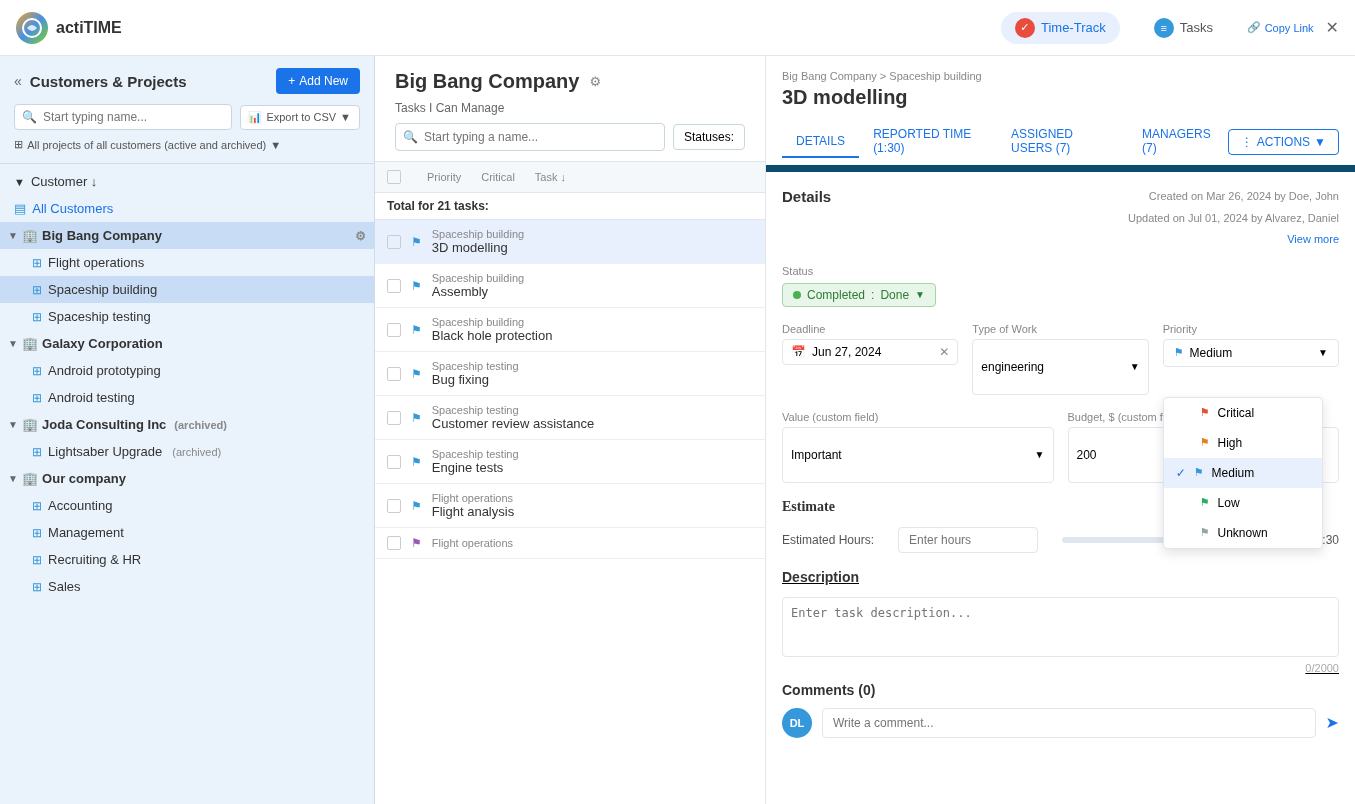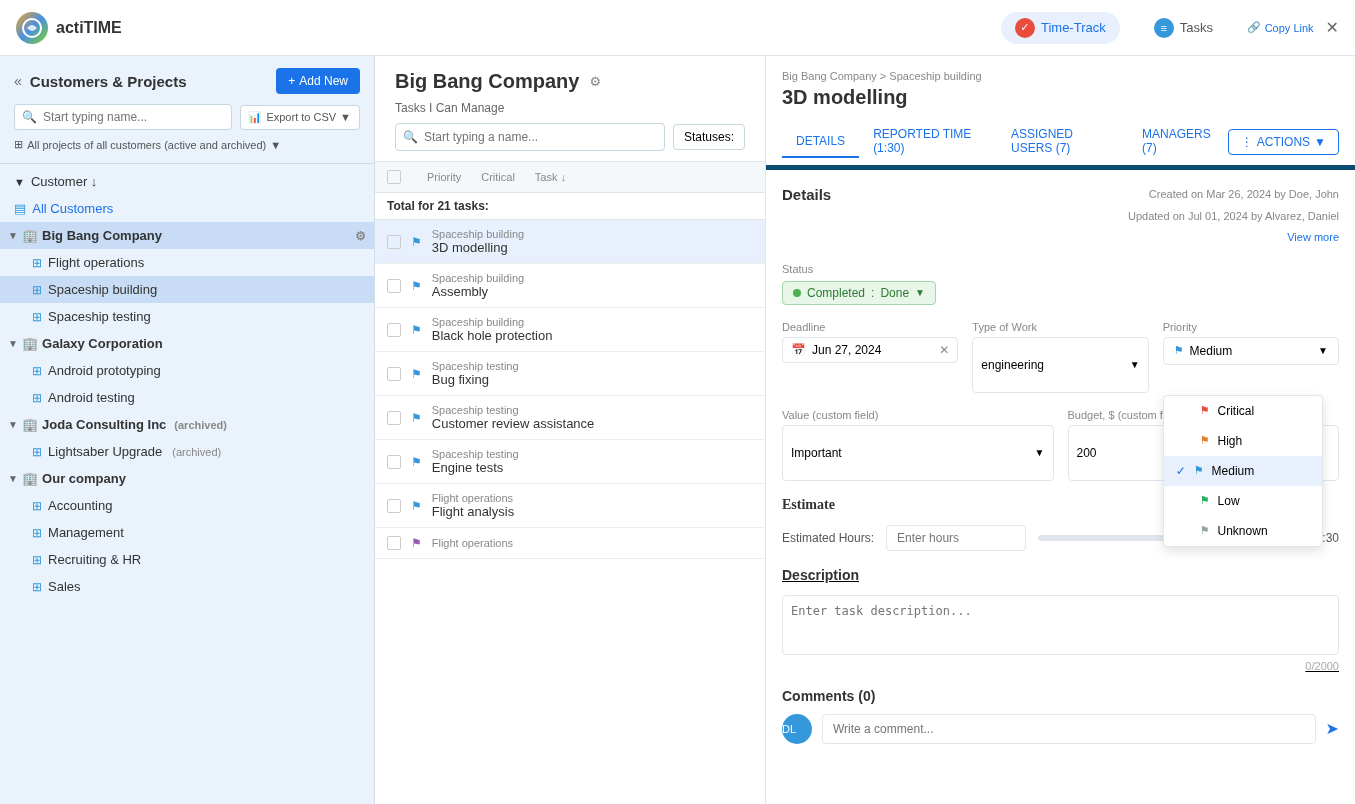--- a/index.html
+++ b/index.html
@@ -62,21 +62,21 @@
     .task-item { display: flex; align-items: center; padding: 8px 12px; border-bottom: 1px solid #eee; cursor: pointer; gap: 10px; }
     .task-item.selected { background: #e8f0fe; }
     .task-item-info { flex: 1; }
     .task-project { font-size: 11px; color: #888; }
     .task-name { font-size: 13px; color: #333; font-weight: 500; }
     .task-flag { color: #1a73e8; font-size: 12px; }
     .task-checkbox { width: 14px; height: 14px; border: 1px solid #ccc; border-radius: 2px; flex-shrink: 0; }
 
     
     .detail-panel { width: 590px; background: white; border-left: 1px solid #e0e6ed; display: flex; flex-direction: column; overflow: hidden; flex-shrink: 0; }
-    .detail-panel-header { padding: 14px 16px 0; border-bottom: 5px solid #0c4a6e; flex-shrink: 0; }
+    .detail-panel-header { padding: 14px 16px 0; border-bottom: 7px solid #0c4a6e; flex-shrink: 0; }
     .breadcrumb { font-size: 11px; color: #888; margin-bottom: 4px; display: flex; align-items: center; gap: 4px; }
     .detail-title { font-size: 20px; font-weight: 600; color: #333; margin-bottom: 10px; }
     .detail-tabs { display: flex; align-items: center; gap: 0; }
     .detail-tab { padding: 8px 14px; font-size: 12px; color: #555; cursor: pointer; border-bottom: 2px solid transparent; }
     .detail-tab.active { color: #1a73e8; border-bottom-color: #1a73e8; font-weight: 500; }
     .detail-tab-blue { color: #1a73e8; font-size: 12px; }
     .actions-btn { margin-left: auto; background: white; border: 1px solid #1a73e8; color: #1a73e8; border-radius: 4px; padding: 5px 12px; font-size: 12px; cursor: pointer; display: flex; align-items: center; gap: 4px; }
     .copy-link-btn { font-size: 11px; color: #1a73e8; cursor: pointer; display: flex; align-items: center; gap: 4px; }
     .close-btn { color: #666; cursor: pointer; font-size: 16px; }
     .detail-scroll { overflow-y: auto; flex: 1; padding: 16px; }
@@ -100,32 +100,32 @@
     .priority-menu-item { display: flex; align-items: center; gap: 8px; padding: 8px 12px; font-size: 12px; cursor: pointer; }
     .priority-menu-item.selected { background: #e8f0fe; }
     .check-mark { color: #1a73e8; font-size: 12px; }
     .flag-icon { font-size: 11px; }
     .flag-red { color: #e74c3c; }
     .flag-orange { color: #e67e22; }
     .flag-blue { color: #3498db; }
     .flag-green { color: #27ae60; }
     .flag-gray { color: #95a5a6; }
     .estimate-section { margin-bottom: 16px; }
-    .estimate-row { display: flex; align-items: center; gap: 12px; }
+    .estimate-row { display: flex; align-items: center; gap: 24px; }
     .estimate-label { font-size: 12px; color: #555; font-weight: 500; }
     .estimate-input { border: 1px solid #e0e6ed; border-radius: 4px; padding: 5px 10px; font-size: 12px; width: 140px; color: #15803d; }
     .spent-text { font-size: 12px; color: #555; }
     .progress-bar { flex: 1; height: 6px; background: #e0e6ed; border-radius: 3px; }
     .desc-section { margin-bottom: 8px; text-decoration: underline; }
     .desc-textarea { width: 100%; border: 1px solid #e0e6ed; border-radius: 4px; padding: 8px; font-size: 12px; color: #aaa; min-height: 60px; resize: none; background: white; }
     .char-count { text-align: right; font-size: 11px; color: #aaa; margin-top: 2px; }
-    .comments-section { margin-top: 16px; }
+    .comments-section { margin-top: 8px; }
     .comments-title { font-size: 14px; font-weight: 600; color: #333; margin-bottom: 10px; }
     .comment-input-row { display: flex; align-items: center; gap: 10px; }
-    .comment-avatar { width: 30px; height: 30px; border-radius: 50%; background: #3498db; color: white; display: flex; align-items: center; font-size: 11px; font-weight: 400; flex-shrink: 0; }
+    .comment-avatar { width: 30px; height: 30px; border-radius: 50%; background: #3498db; color: white; display: flex; align-items: center; justify-content: center; font-size: 11px; font-weight: 700; flex-shrink: 0; }
     .comment-input { flex: 1; border: 1px solid #e0e6ed; border-radius: 4px; padding: 7px 10px; font-size: 12px; color: #aaa; }
     .send-btn { color: #1a73e8; cursor: pointer; font-size: 16px; }
   </style>
 </head>
 <body>
 
 <div class="top-nav">
   <div class="logo">
     <div class="logo-icon">
       <svg width="20" height="20" viewBox="0 0 20 20">

